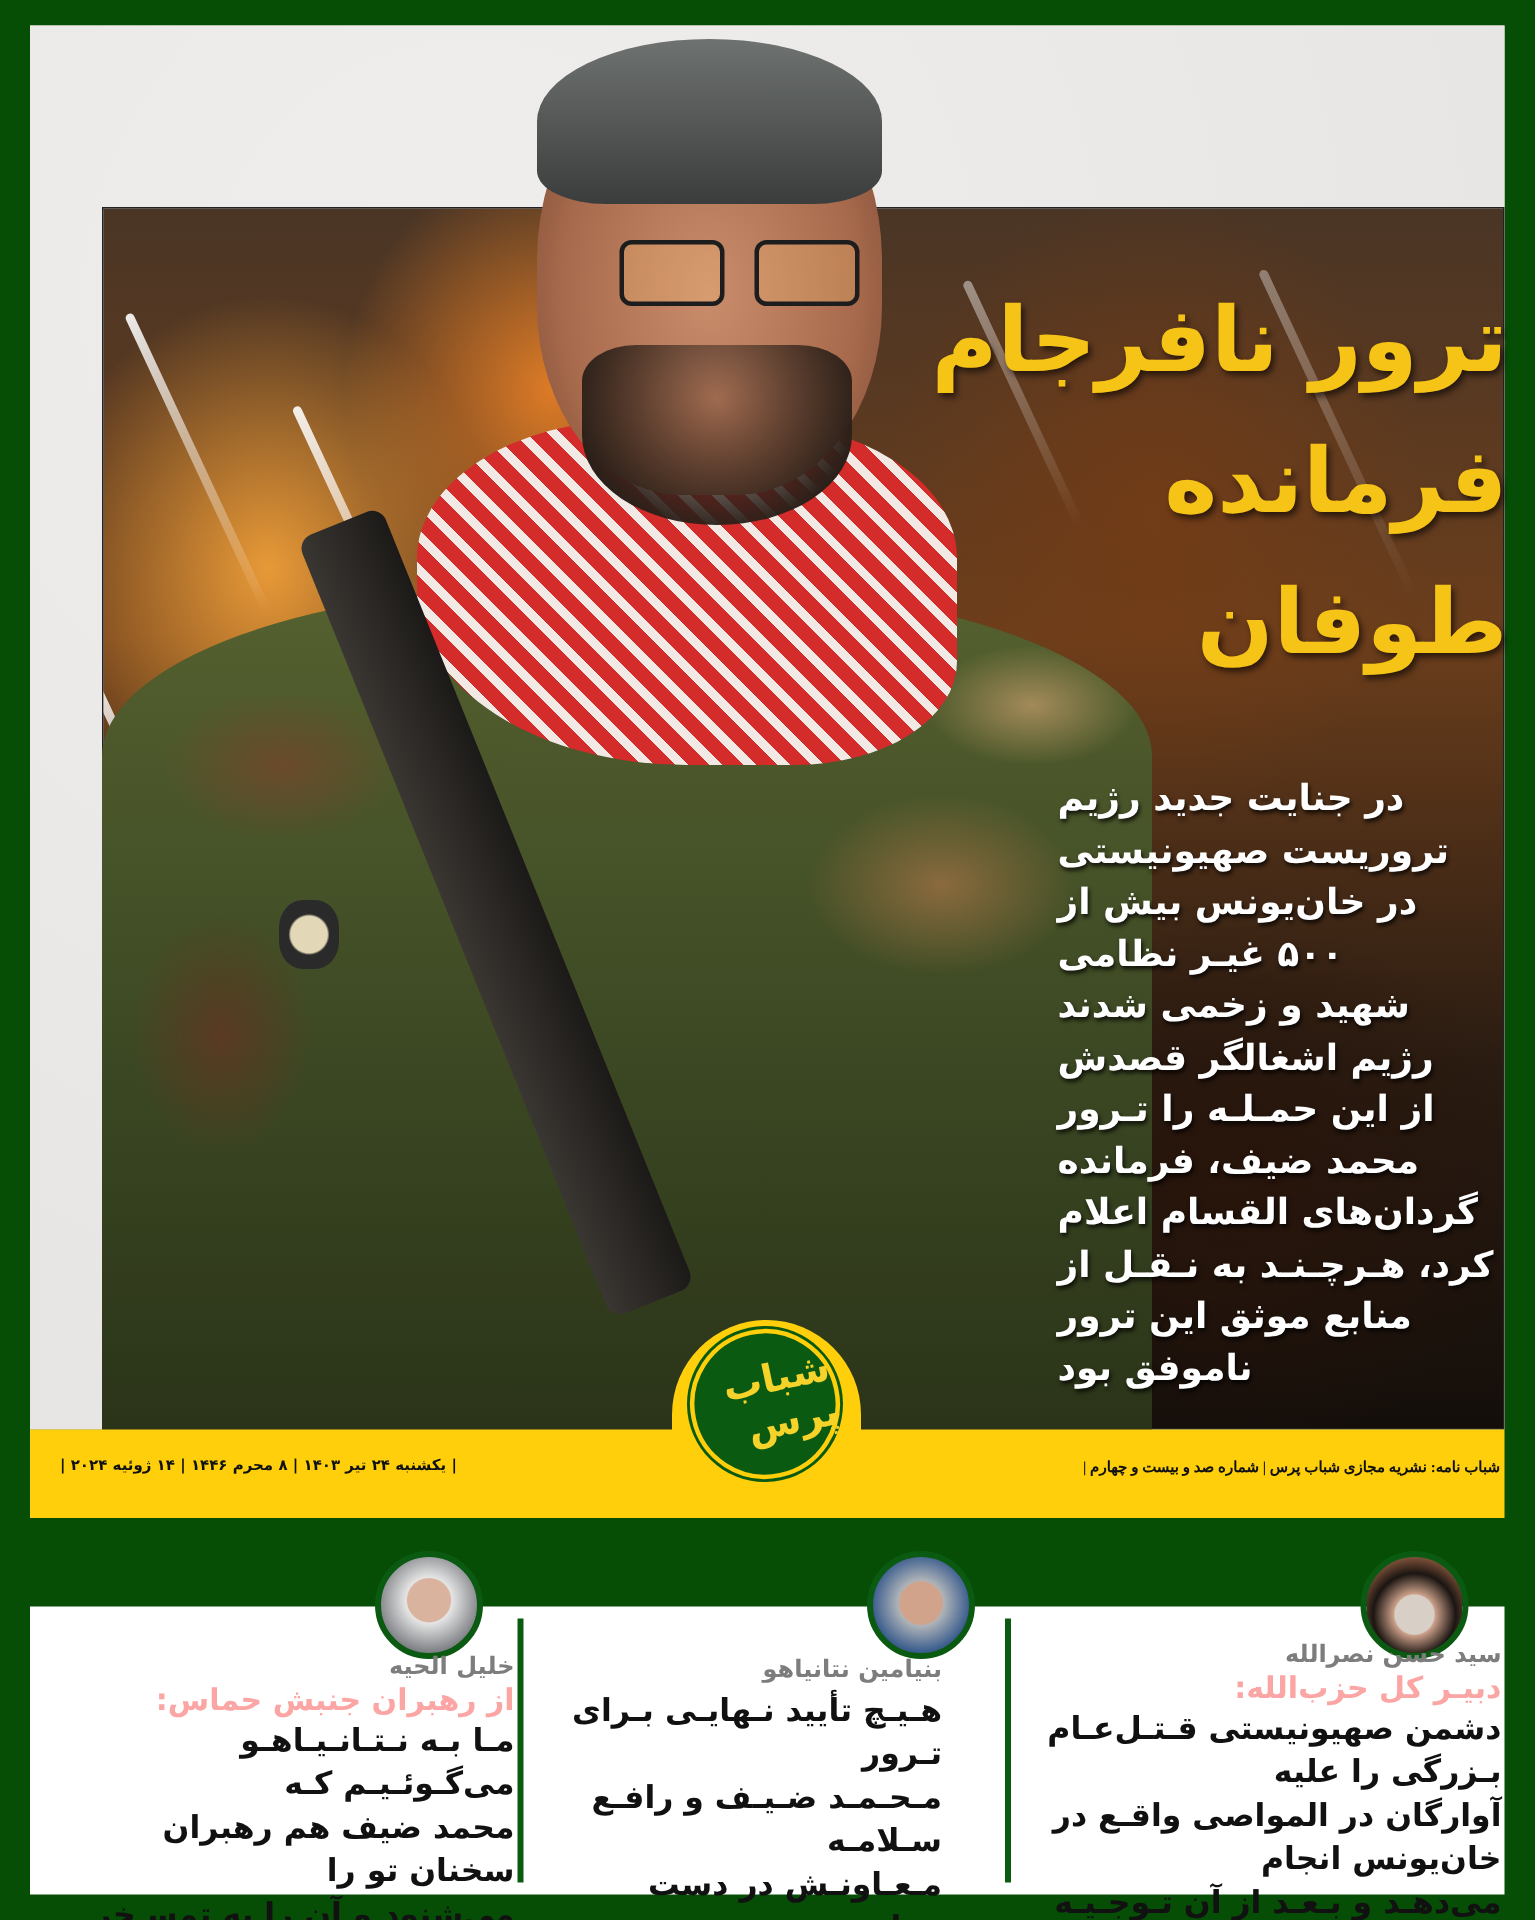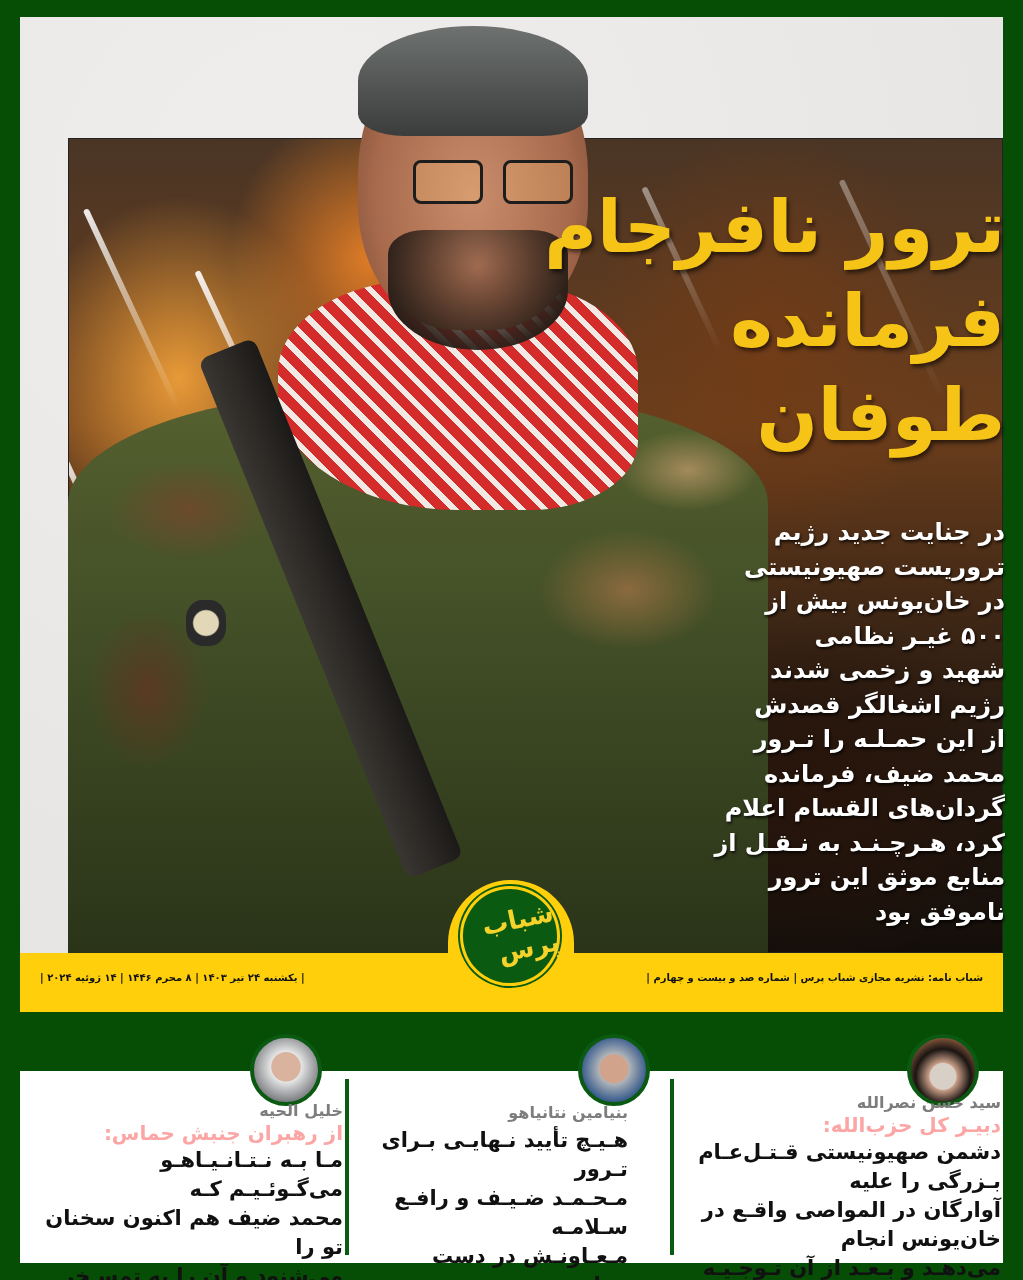--- a/index.html
+++ b/index.html
@@ -78,26 +78,26 @@
     transform: rotate(-22deg); transform-origin: top left; border-radius: 10px;
   }
   .watch {
     position: absolute; left: 118px; top: 570px; width: 40px; height: 46px; border-radius: 40%;
     background: radial-gradient(circle, #e2d7b6 0 40%, #2a2a2a 45%);
   }
   .headline {
     position: absolute; right: 18px; top: 180px; width: 470px;
     direction: rtl; text-align: right;
     color: #f6c417; font-weight: bold; font-family: "DejaVu Sans", sans-serif;
-    font-size: 72px; line-height: 94px;
+    font-size: 60px; line-height: 94px;
     text-shadow: 2px 3px 4px rgba(0,0,0,0.6);
   }
   .body-text {
     position: absolute; right: 18px; top: 515px; width: 300px;
-    direction: rtl; text-align: right;
+    direction: rtl; text-align: left;
     color: #ffffff; font-weight: bold; font-size: 24px; line-height: 34.5px;
     text-shadow: 1px 2px 3px rgba(0,0,0,0.8);
   }
   .yellow-band {
     position: absolute; left: 20px; top: 953px; width: 983px; height: 59px;
     background: #fecf0a;
   }
   .logo-tab {
     position: absolute; left: 448px; top: 880px; width: 126px; height: 110px;
     background: #fecf0a; border-radius: 63px 63px 0 0;
@@ -106,21 +106,21 @@
     position: absolute; left: 460px; top: 886px; width: 100px; height: 100px; border-radius: 50%;
     background: #0b5a12; border: 3px solid #fecf0a; box-shadow: 0 0 0 2px #0b5a12;
     display: flex; align-items: center; justify-content: center;
     color: #f6d32a; font-size: 26px; font-weight: bold; direction: rtl;
     transform: rotate(-12deg);
   }
   .band-left, .band-right {
     position: absolute; top: 972px; font-size: 10px; font-weight: bold; color: #111; direction: rtl; white-space: nowrap;
   }
   .band-left { left: 40px; }
-  .band-right { right: 40px; }
+  .band-right { right: 23px; font-family: Liberation Serif, serif; }
   .quotes {
     position: absolute; left: 20px; top: 1071px; width: 983px; height: 192px;
     background: #ffffff;
   }
   .divider {
     position: absolute; top: 1079px; width: 4px; height: 176px; background: #0b5a12;
   }
   .quote {
     position: absolute; top: 1092px; direction: rtl; text-align: right;
   }
@@ -216,16 +216,16 @@
     <div>مـحـمـد ضـیـف و رافـع سـلامـه</div>
     <div>مـعـاونـش در دست نـداریـم.</div>
   </div>
 </div>
 
 <div class="quote" style="right:680px;width:300px;top:1100px;">
   <div class="name">خلیل الحیه</div>
   <div class="role">از رهبران جنبش حماس:</div>
   <div class="text">
     <div>مـا بـه نـتـانـیـاهـو می‌گـوئـیـم کـه</div>
-    <div>محمد ضیف هم اکنون سخنان تو را</div>
+    <div>محمد ضیف هم رهبران سخنان تو را</div>
     <div>می‌شنود و آن را به تمسـخر می‌گیرد.</div>
   </div>
 </div>
 
 </body></html>

